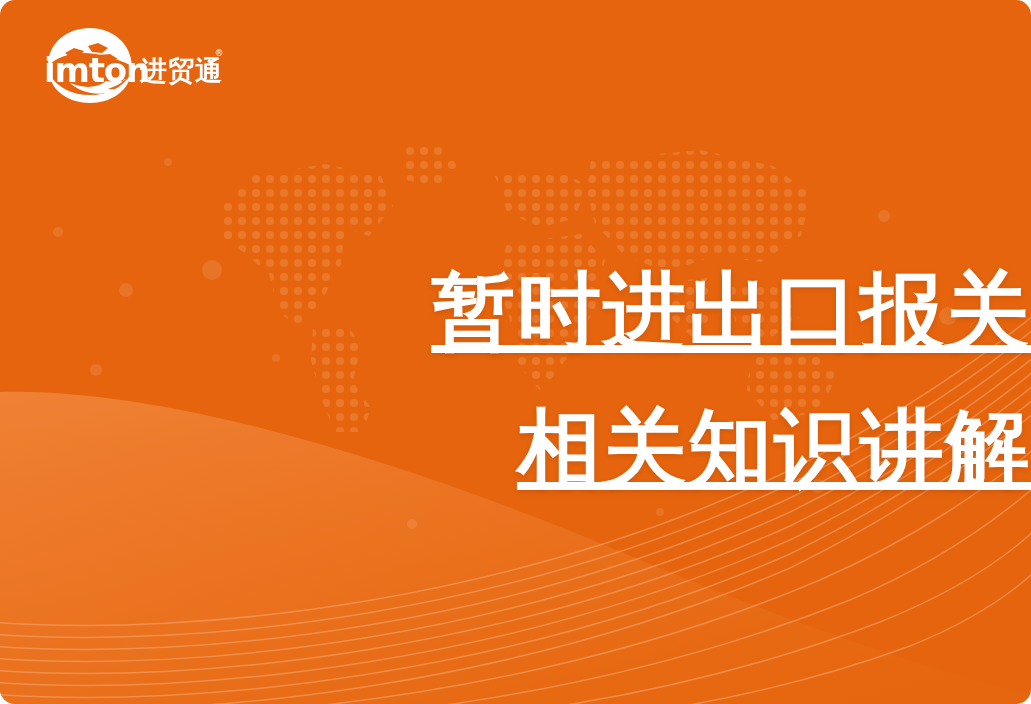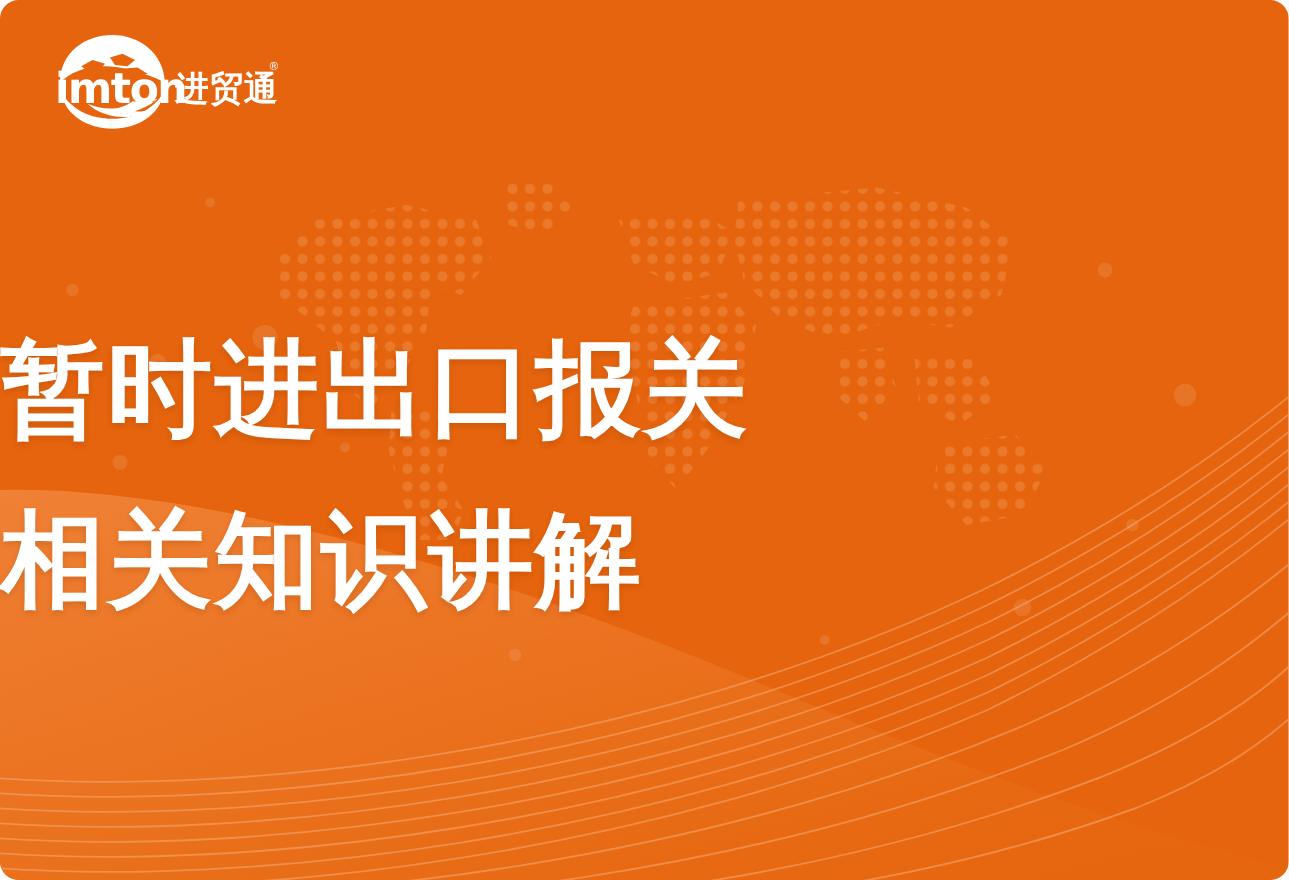--- a/index.html
+++ b/index.html
@@ -49,28 +49,29 @@
     top: 26px;
     width: 190px;
     height: 78px;
   }
   
   #headline {
     position: absolute;
     left: 0;
     top: 258px;
     width: 1031px;
-    text-align: left;
+    text-align: right;
     color: #ffffff;
     line-height: 1.28;
     letter-spacing: 0.02em;
     font-weight: bold;
     font-size: 84px;
     text-shadow: 0 2px 5px rgba(120, 45, 0, 0.20);
     font-family: "DejaVu Sans", "Liberation Sans", sans-serif;
+    text-decoration: underline;
   }
   #headline .hl-line {
     display: block;
     white-space: nowrap;
   }
   #headline .hl-line.line-2 {
     margin-top: 29px;
   }
 </style>
 </head>

